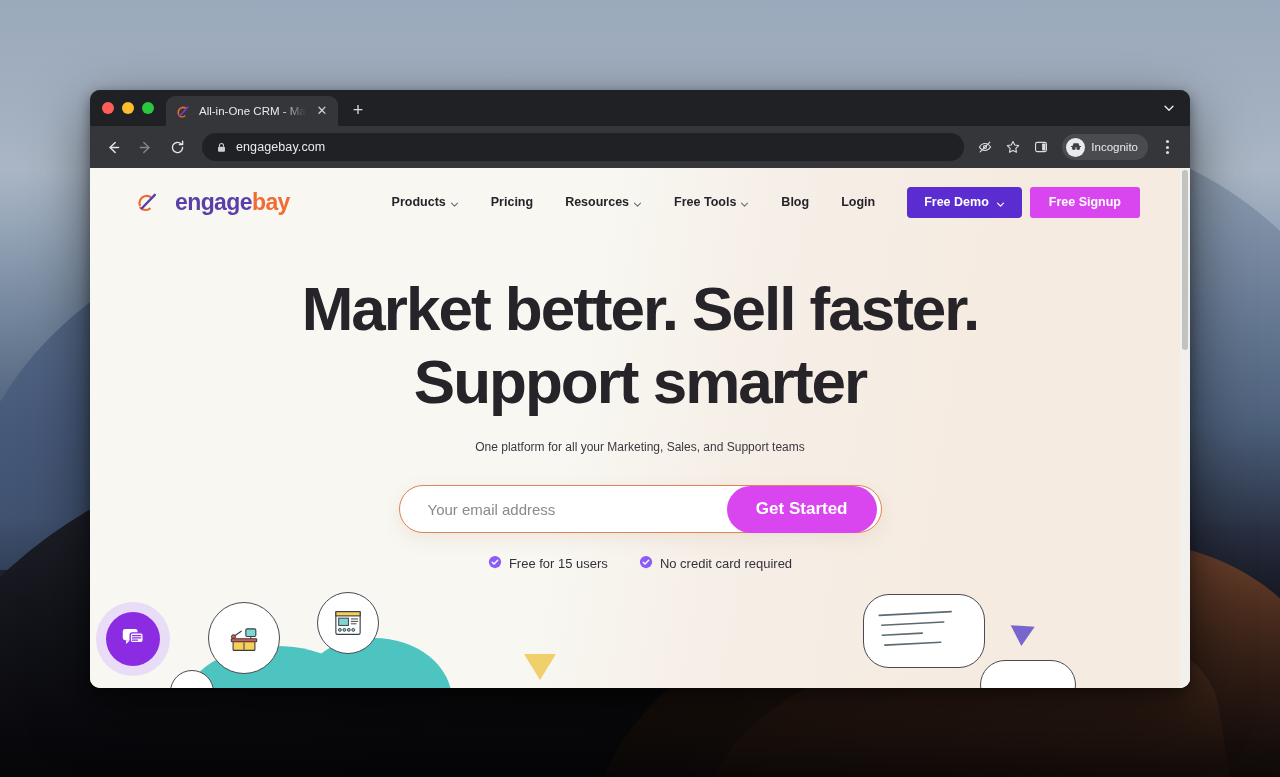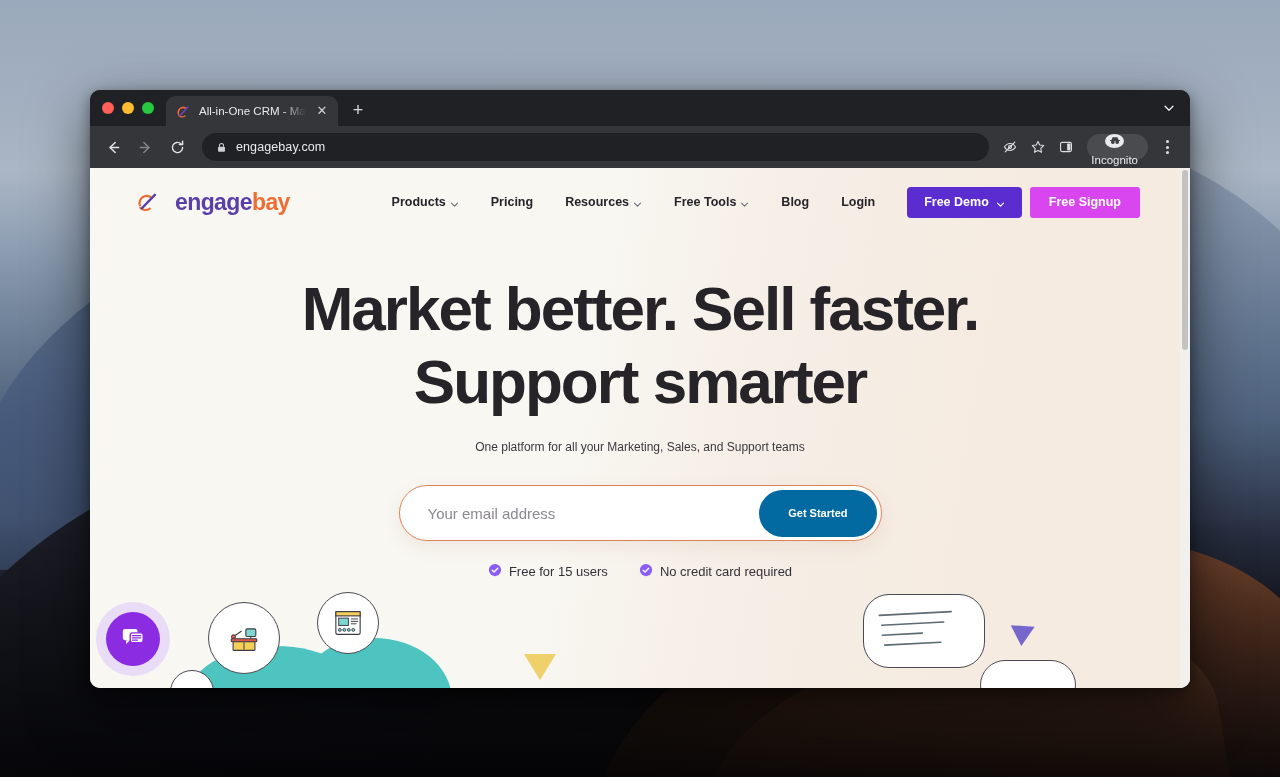--- a/index.html
+++ b/index.html
@@ -153,21 +153,20 @@
   .tb-icon {
     width: 26px; height: 26px;
     display: flex; align-items: center; justify-content: center;
     color: #dbdde0; flex: 0 0 26px;
   }
   .incognito-chip {
     display: flex; align-items: center; gap: 6px;
     height: 26px; padding: 0 10px 0 4px;
     border-radius: 13px; background: #4a4b4f;
     margin-left: 6px;
-    flex-direction: column;
   }
   .incognito-avatar {
     width: 19px; height: 19px; border-radius: 50%;
     background: #e8eaed;
     display: flex; align-items: center; justify-content: center;
   }
   .incognito-label { font-size: 11.5px; color: #e8eaed; }
   .kebab {
     width: 26px; height: 26px; margin-left: 4px;
     display: flex; flex-direction: column; align-items: center; justify-content: center; gap: 2.5px;
@@ -238,39 +237,39 @@
     font-weight: bold; letter-spacing: -2px;
     color: #262329;
   }
   .hero h1 span { display: block; }
   .hero-sub {
     margin-top: 22px;
     font-size: 12px; color: #3b3840; font-weight: normal;
   }
   .email-form {
     margin: 31px auto 0;
-    width: 483px; height: 56px;
+    width: 483px; height: 48px;
     background: #fff;
     border: 1.5px solid #e08256;
     border-radius: 29px;
     display: flex; align-items: center;
     padding: 0 4px 0 0;
     box-shadow: 0 6px 18px rgba(180,130,100,.13);
   }
   .email-input {
     flex: 1; height: 100%;
     border: none; outline: none; background: transparent;
     font-family: "Liberation Sans", sans-serif;
     font-size: 15px; color: #2c2a30;
     padding-left: 28px;
   }
   .email-input::placeholder { color: #8b8890; }
   .btn-getstarted {
-    background: #0369a1; color: #fff;
-    font-size: 11px; font-weight: bold;
+    background: #d946ef; color: #fff;
+    font-size: 17px; font-weight: bold;
     height: 47px; padding: 0 29px;
     border-radius: 24px; border: none;
     font-family: "Liberation Sans", sans-serif;
     display: flex; align-items: center;
   }
   .badges {
     margin-top: 22px;
     display: flex; justify-content: center; gap: 31px;
     font-size: 13px; color: #34313a;
   }

